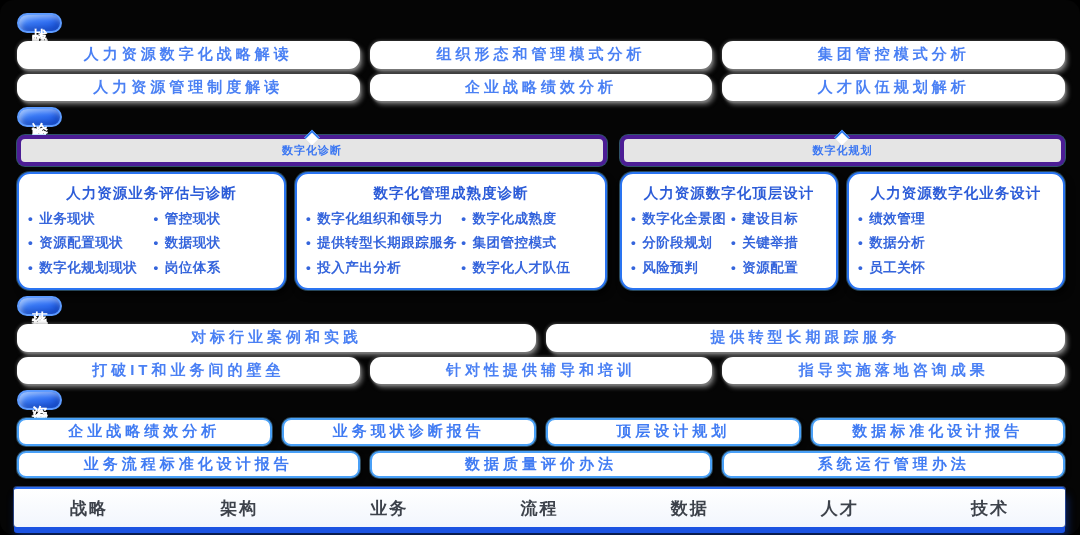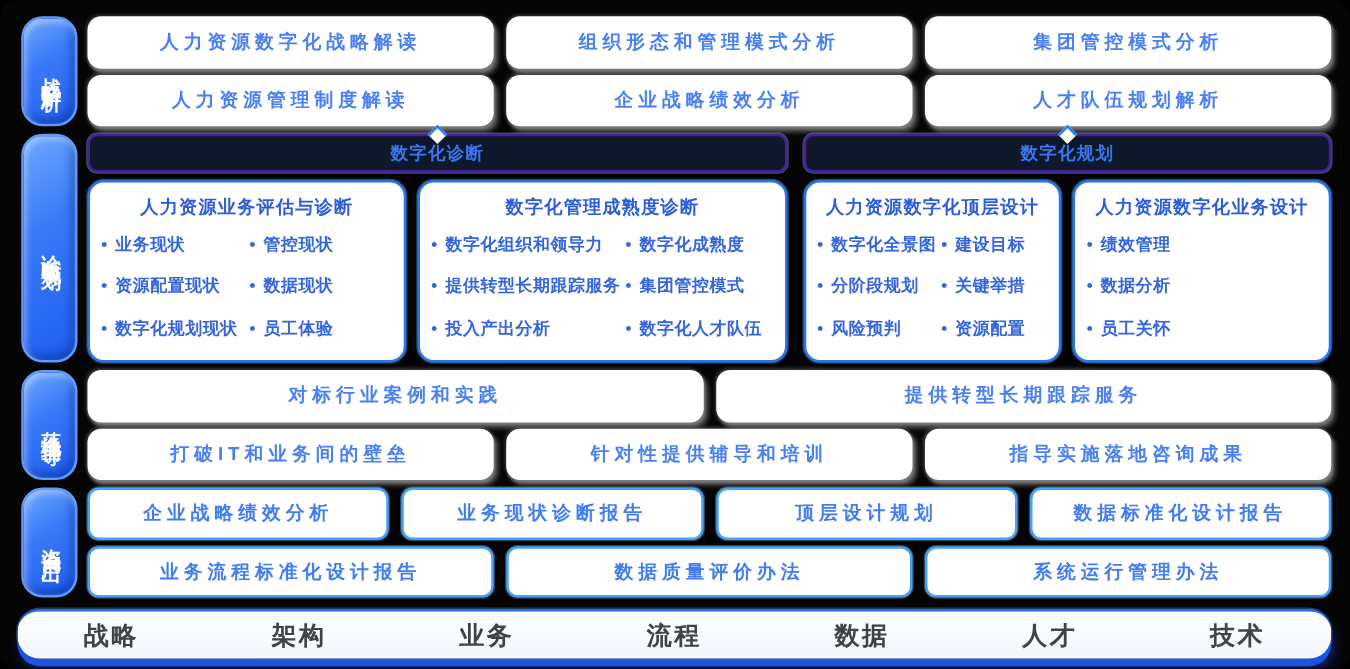--- a/index.html
+++ b/index.html
@@ -6,21 +6,21 @@
   html,body { background:#000; }
   .canvas {
     position: relative;
     width: 1080px; height: 535px;
     background: #050505;
     border-radius: 14px;
     padding: 13px 15px 0 17px;
     font-family: "Liberation Sans", "DejaVu Sans", sans-serif;
     overflow: hidden;
   }
-  .band { display: flex; gap: 8px; margin-bottom: 6px; }
+  .band { display: flex; gap: 8px; margin-bottom: 6px; flex-direction: column; }
   .band-1, .band-3, .band-4 { height: 88px; }
   .band-2 { height: 183px; }
 
   
   .pill {
     width: 45px;
     border-radius: 17px;
     background: linear-gradient(150deg, #6ba6ff 0%, #3a7bf8 40%, #1f5ef0 100%);
     border: 2px solid #5d9bff;
     box-shadow: inset 2px 3px 5px rgba(255,255,255,0.40),
@@ -63,25 +63,25 @@
   }
 
   
   .diag { flex-direction: row; gap: 13px; }
   .diag-col { display: flex; flex-direction: column; gap: 6px; }
   .diag-col.left  { flex: 57; }
   .diag-col.right { flex: 43; }
   .hbar {
     position: relative;
     height: 31px; flex: none;
-    background: #0f172a;
-    border: 2px solid #4c1d95;
+    background: #e5e5e5;
+    border: 4px solid #4c1d95;
     border-radius: 8px;
     display: flex; align-items: center; justify-content: center;
-    color: #3a76f2; font-weight: bold; font-size: 14px; letter-spacing: 1px;
+    color: #3a76f2; font-weight: bold; font-size: 11px; letter-spacing: 1px;
     box-shadow: 0 0 0 1px rgba(110,200,255,0.4);
   }
   .hbar .notch {
     position: absolute; top: -7px; left: 50%;
     width: 11px; height: 11px;
     background: #fff;
     border-top: 2px solid #2f7df2; border-left: 2px solid #2f7df2;
     transform: translateX(-50%) rotate(45deg);
   }
   .cardrow { flex: 1; display: flex; gap: 9px; }
@@ -112,23 +112,23 @@
     white-space: nowrap; letter-spacing: 0.5px;
   }
   .blist li::before { content: "\2022"; margin-right: 6px; }
 
   
   .footer {
     margin: 9px 0 0 -3px;
     height: 40px;
     background: linear-gradient(180deg, #ffffff 0%, #f2f6fd 100%);
     border-top: 2px solid #2b6cf0;
-    border-radius: 18px;
+    border-radius: 3px;
     display: flex; align-items: center; justify-content: space-around;
-    color: #3d424b; font-size: 20px; font-weight: bold; letter-spacing: 2px;
+    color: #3d424b; font-size: 17px; font-weight: bold; letter-spacing: 2px;
     box-shadow: 0 6px 0 #1c53e2, 2px 9px 9px rgba(20,70,200,0.55),
                 0 0 0 1px rgba(90,140,255,0.45);
   }
 </style>
 </head>
 <body>
 
 <div class="canvas">
 
   <section class="band band-1">
@@ -161,21 +161,21 @@
             <div class="card-title">人力资源业务评估与诊断</div>
             <div class="card-cols">
               <ul class="blist">
                 <li>业务现状</li>
                 <li>资源配置现状</li>
                 <li>数字化规划现状</li>
               </ul>
               <ul class="blist">
                 <li>管控现状</li>
                 <li>数据现状</li>
-                <li>员工体验</li>
+                <li>岗位体系</li>
               </ul>
             </div>
           </div>
           <div class="card c54">
             <div class="card-title">数字化管理成熟度诊断</div>
             <div class="card-cols">
               <ul class="blist">
                 <li>数字化组织和领导力</li>
                 <li>提供转型长期跟踪服务</li>
                 <li>投入产出分析</li>

